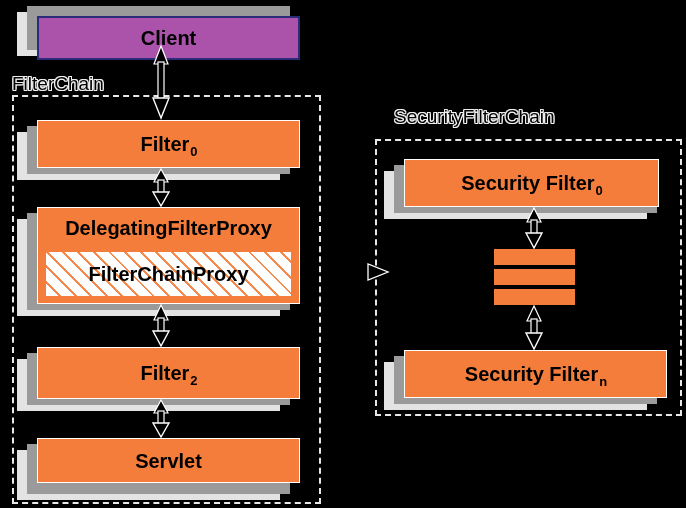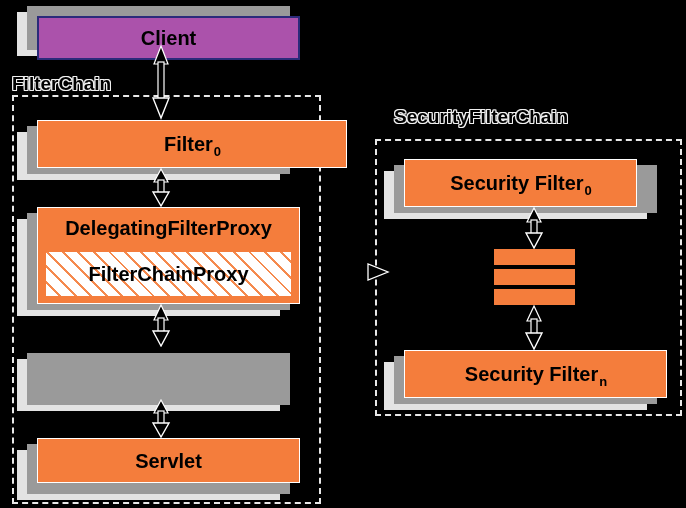--- a/index.html
+++ b/index.html
@@ -19,21 +19,21 @@
   
   .group-box {
     position: absolute;
     border: 2px dashed #e8e8e8;
     box-sizing: border-box;
     background: transparent;
   }
   .group-label {
     position: absolute;
     font-size: 19px;
-    font-weight: bold;
+    font-weight: normal;
     color: #000000;
     white-space: nowrap;
     letter-spacing: 0px;
     text-shadow:
       -1px -1px 0 #f0f0f0,  1px -1px 0 #f0f0f0,
       -1px  1px 0 #f0f0f0,  1px  1px 0 #f0f0f0,
       -1px  0   0 #f0f0f0,  1px  0   0 #f0f0f0,
        0   -1px 0 #f0f0f0,  0    1px 0 #f0f0f0;
   }
 
@@ -124,45 +124,48 @@
   <div class="group-label" style="left:394px; top:106px;">SecurityFilterChain</div>
 
   <div class="shadow-layer shadow-far" style="left:17px; top:12px; width:263px; height:44px;"></div>
   <div class="shadow-layer shadow-near" style="left:27px; top:6px; width:263px; height:44px;"></div>
   <div class="node purple" style="left:37px; top:16px; width:263px; height:44px;">
     <span class="node-label">Client</span>
   </div>
 
   <div class="shadow-layer shadow-far" style="left:17px; top:132px; width:263px; height:48px;"></div>
   <div class="shadow-layer shadow-near" style="left:27px; top:126px; width:263px; height:48px;"></div>
-  <div class="node orange" style="left:37px; top:120px; width:310px; height:48px;">
+  <div class="node orange" style="left:37px; top:120px; width:263px; height:48px;">
     <span class="node-label"><span>Filter</span><sub>0</sub></span>
   </div>
 
   <div class="shadow-layer shadow-far" style="left:17px; top:219px; width:263px; height:97px;"></div>
   <div class="shadow-layer shadow-near" style="left:27px; top:213px; width:263px; height:97px;"></div>
   <div class="node orange" style="left:37px; top:207px; width:263px; height:97px; align-items:flex-start; justify-content:center;">
     <span class="node-label" style="margin-top:10px;">DelegatingFilterProxy</span>
   </div>
   <div class="hatch-box" style="left:44px; top:250px; width:249px; height:48px;">
     <span class="node-label">FilterChainProxy</span>
   </div>
 
   <div class="shadow-layer shadow-far" style="left:17px; top:359px; width:263px; height:52px;"></div>
   <div class="shadow-layer shadow-near" style="left:27px; top:353px; width:263px; height:52px;"></div>
+  <div class="node orange" style="left:37px; top:347px; width:263px; height:52px;">
+    <span class="node-label"><span>Filter</span><sub>2</sub></span>
+  </div>
 
   <div class="shadow-layer shadow-far" style="left:17px; top:450px; width:263px; height:50px;"></div>
   <div class="shadow-layer shadow-near" style="left:27px; top:444px; width:263px; height:50px;"></div>
   <div class="node orange" style="left:37px; top:438px; width:263px; height:45px;">
     <span class="node-label">Servlet</span>
   </div>
 
   <div class="shadow-layer shadow-far" style="left:384px; top:171px; width:263px; height:48px;"></div>
   <div class="shadow-layer shadow-near" style="left:394px; top:165px; width:263px; height:48px;"></div>
-  <div class="node orange" style="left:404px; top:159px; width:233px; height:48px;">
+  <div class="node orange" style="left:404px; top:159px; width:255px; height:48px;">
     <span class="node-label"><span>Security Filter</span><sub>0</sub></span>
   </div>
 
   <div class="mini-bar" style="left:494px; top:249px; width:81px; height:16px;"></div>
   <div class="mini-bar" style="left:494px; top:269px; width:81px; height:16px;"></div>
   <div class="mini-bar" style="left:494px; top:289px; width:81px; height:16px;"></div>
 
   <div class="shadow-layer shadow-far" style="left:384px; top:362px; width:263px; height:48px;"></div>
   <div class="shadow-layer shadow-near" style="left:394px; top:356px; width:263px; height:48px;"></div>
   <div class="node orange" style="left:404px; top:350px; width:263px; height:48px;">

